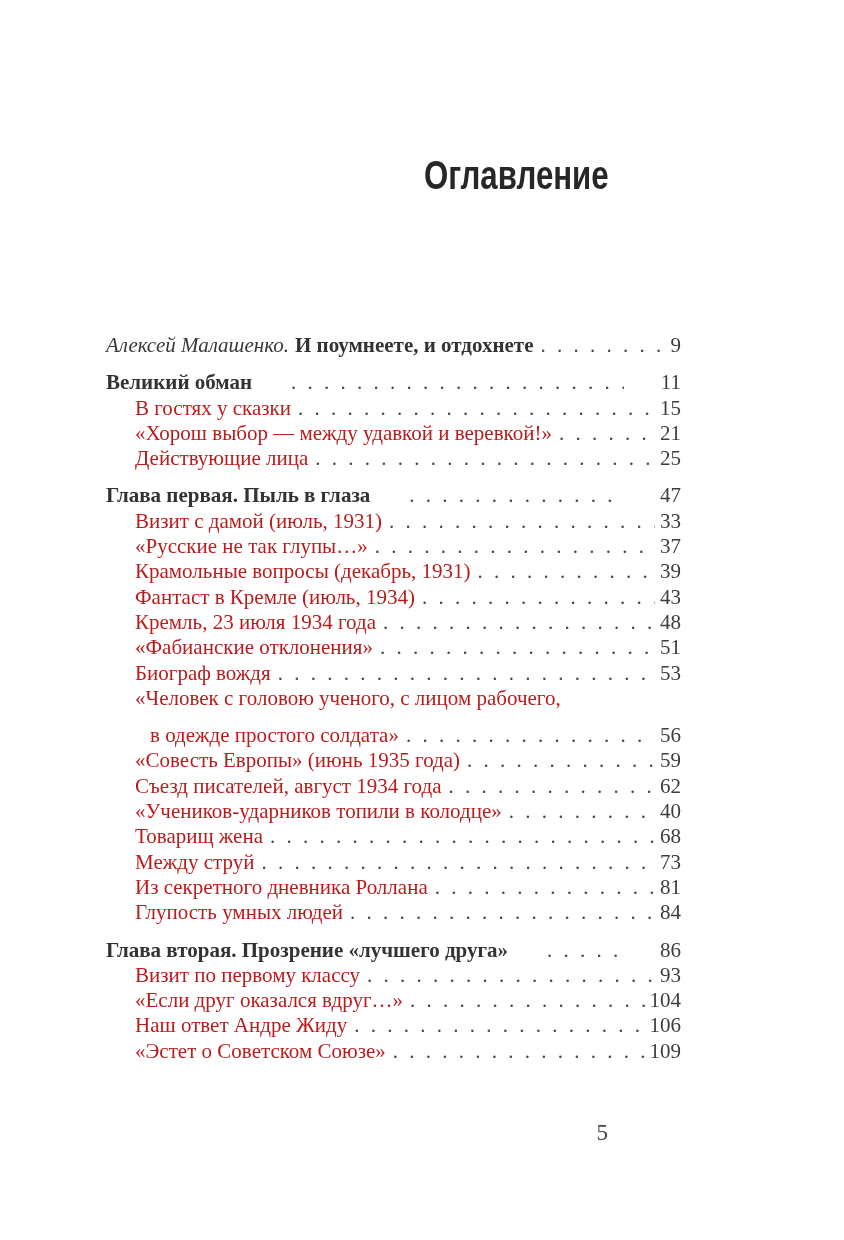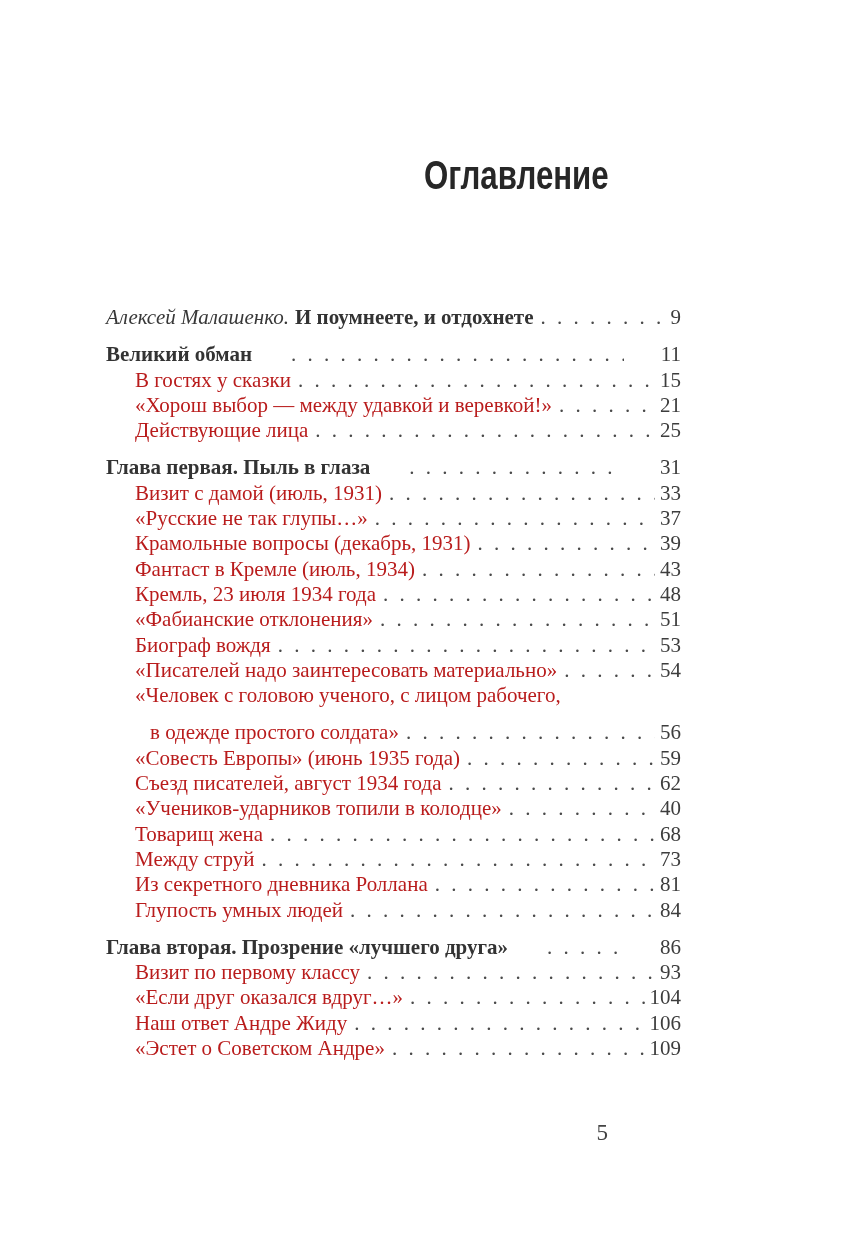--- a/index.html
+++ b/index.html
@@ -25,21 +25,21 @@
     font-size: 40px;
     line-height: 40px;
     color: #272727;
     transform: scaleX(0.78);
     transform-origin: 100% 50%;
     white-space: nowrap;
   }
   .toc-list {
     position: absolute;
     left: 106px;
-    top: 305px;
+    top: 333px;
     width: 575px;
   }
   .toc-entry {
     display: flex;
     align-items: baseline;
     font-size: 21px;
     line-height: 25.3px;
     white-space: nowrap;
   }
   .toc-entry.section-start { margin-top: 12px; gap: 32px; }
@@ -117,21 +117,21 @@
       <div class="toc-entry lvl1">
 
     <span class="entry-title">Действующие лица</span>
     <span class="leader"></span>
     <span class="entry-page">25</span>
   </div>
       <div class="toc-entry lvl0 bold section-start">
 
     <span class="entry-title">Глава первая. Пыль в глаза</span>
     <span class="leader"></span>
-    <span class="entry-page">31</span>
+    <span class="entry-page">47</span>
   </div>
       <div class="toc-entry lvl1">
 
     <span class="entry-title">Визит с дамой (июль, 1931)</span>
     <span class="leader"></span>
     <span class="entry-page">33</span>
   </div>
       <div class="toc-entry lvl1">
 
     <span class="entry-title">«Русские не так глупы…»</span>
@@ -163,26 +163,20 @@
     <span class="entry-page">51</span>
   </div>
       <div class="toc-entry lvl1">
 
     <span class="entry-title">Биограф вождя</span>
     <span class="leader"></span>
     <span class="entry-page">53</span>
   </div>
       <div class="toc-entry lvl1">
 
-    <span class="entry-title">«Писателей надо заинтересовать материально»</span>
-    <span class="leader"></span>
-    <span class="entry-page">54</span>
-  </div>
-      <div class="toc-entry lvl1">
-
     <span class="entry-title">«Человек с головою ученого, с лицом рабочего,</span>
 
   </div>
       <div class="toc-entry lvl2">
 
     <span class="entry-title">в одежде простого солдата»</span>
     <span class="leader"></span>
     <span class="entry-page">56</span>
   </div>
       <div class="toc-entry lvl1">
@@ -246,21 +240,21 @@
     <span class="entry-page">104</span>
   </div>
       <div class="toc-entry lvl1">
 
     <span class="entry-title">Наш ответ Андре Жиду</span>
     <span class="leader"></span>
     <span class="entry-page">106</span>
   </div>
       <div class="toc-entry lvl1">
 
-    <span class="entry-title">«Эстет о Советском Андре»</span>
+    <span class="entry-title">«Эстет о Советском Союзе»</span>
     <span class="leader"></span>
     <span class="entry-page">109</span>
   </div>
     </div>
 
   <div class="folio">5</div>
 
 </div>
 
 </body></html>

